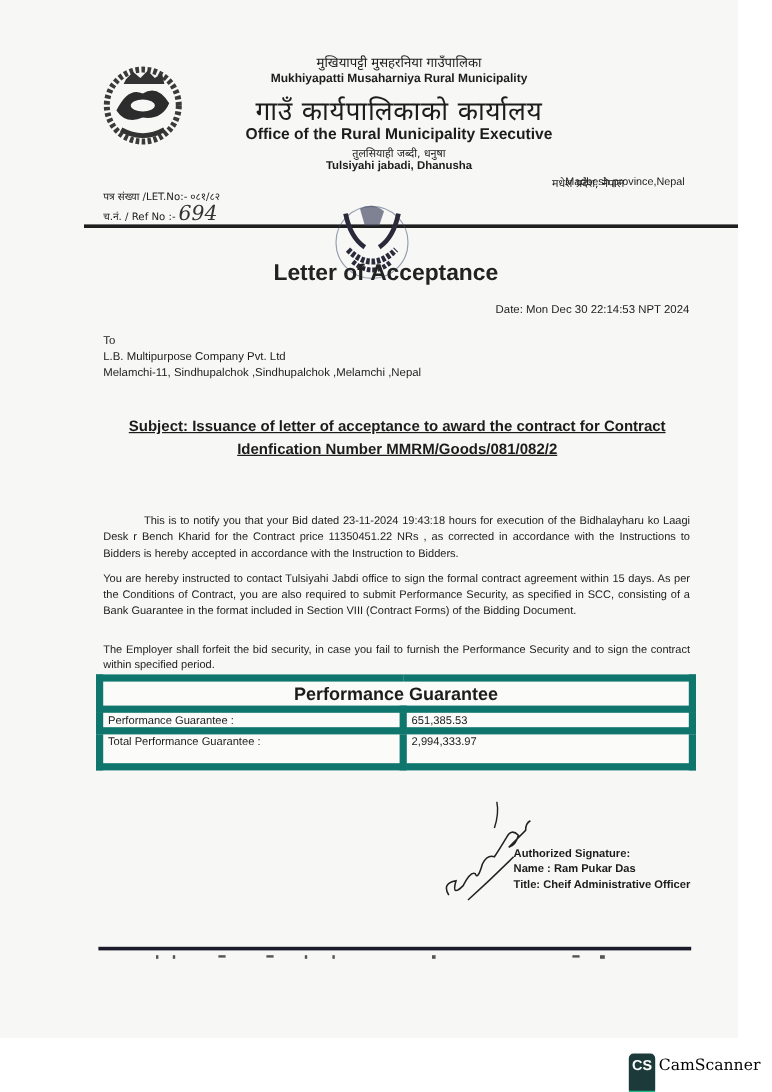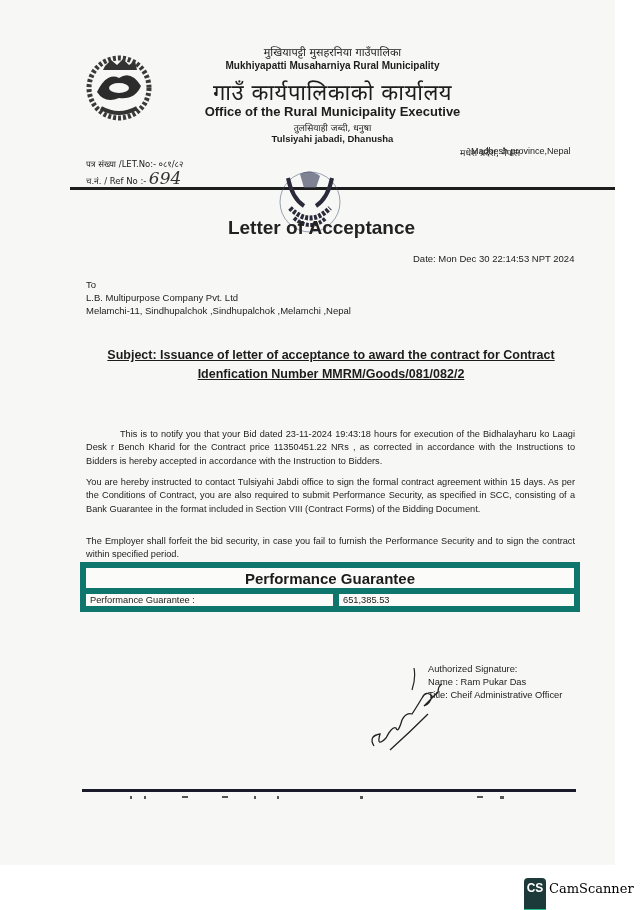--- a/index.html
+++ b/index.html
@@ -29,21 +29,21 @@
                text-decoration: underline; line-height: 19px; }
     .para { left: 86px; width: 489px; font-size: 9.2px; line-height: 13.4px; text-align: justify; }
     .indent { text-indent: 34px; }
     table.pg { position: absolute; left: 80px; top: 562px; width: 500px; border-collapse: collapse; font-size: 9.3px; background: #fbfbfa; }
     table.pg td { border: 6px solid #0f766e; padding: 1px 4px; vertical-align: top; }
     table.pg td.head { text-align: center; font-size: 15px; font-weight: bold; padding: 2px 4px 1px; }
     table.pg td.lbl { width: 239px; }
     table.pg tr.tall td { height: 46px; }
     table.pg td.vb { vertical-align: bottom; }
     table.pg tr.total td { height: 22px; }
-    .signblock { left: 428px; top: 663px; font-size: 9.3px; line-height: 13px; }
+    .signblock { left: 428px; top: 705px; font-size: 9.3px; line-height: 13px; font-weight: bold; }
     .signature { left: 366px; top: 668px; width: 90px; height: 90px; }
     .rule-bottom { left: 82px; top: 789px; width: 494px; height: 3px; background: #1a1a2a; }
     .specks { left: 82px; top: 795px; width: 494px; height: 6px; }
     .cs-logo { left: 524px; top: 878px; width: 22px; height: 34px; background: #1d3a3a; border-radius: 4px;
                color: #fff; font-weight: bold; font-size: 12px; line-height: 20px; text-align: center; }
     .cs-logo::after { content: ""; position: absolute; left: 0; bottom: 0; width: 22px; height: 3px; background: #21c08b; border-radius: 0 0 4px 4px; }
     .cs-text { left: 549px; top: 881px; font-family: "DejaVu Serif", serif; font-size: 13px; color: #000000; }
   </style>
 </head>
 <body>
@@ -105,20 +105,24 @@
 
 <table class="pg">
   <tbody>
       <tr>
     <td class="head" colspan="2">Performance Guarantee</td>
   </tr>
   <tr>
     <td class="lbl">Performance Guarantee :</td>
     <td>651,385.53</td>
   </tr>
+  <tr class="total">
+    <td class="lbl">Total Performance Guarantee :</td>
+    <td>2,994,333.97</td>
+  </tr>
 </tbody>
   </table>
 
 <svg class="abs signature" viewBox="0 0 90 90">
   <path d="M48 0 Q50 10 46 22" fill="none" stroke="#222" stroke-width="1.2"></path>
   <path d="M8 78 Q2 68 14 66 Q10 80 20 70 Q26 58 30 60 Q32 66 36 52 Q40 44 46 46 Q50 40 56 30 Q60 22 66 28 Q64 36 58 38 Q66 30 72 24 Q72 18 76 16" fill="none" stroke="#222" stroke-width="1.3"></path>
   <path d="M24 82 Q44 64 62 46" fill="none" stroke="#222" stroke-width="1.3"></path>
 </svg>
 
 <div class="abs signblock">

